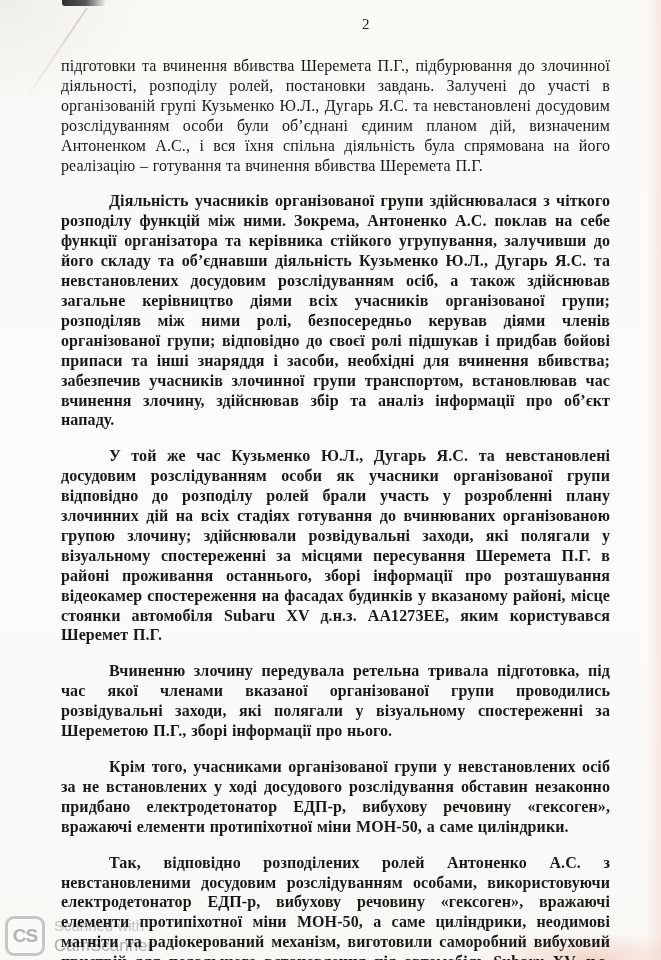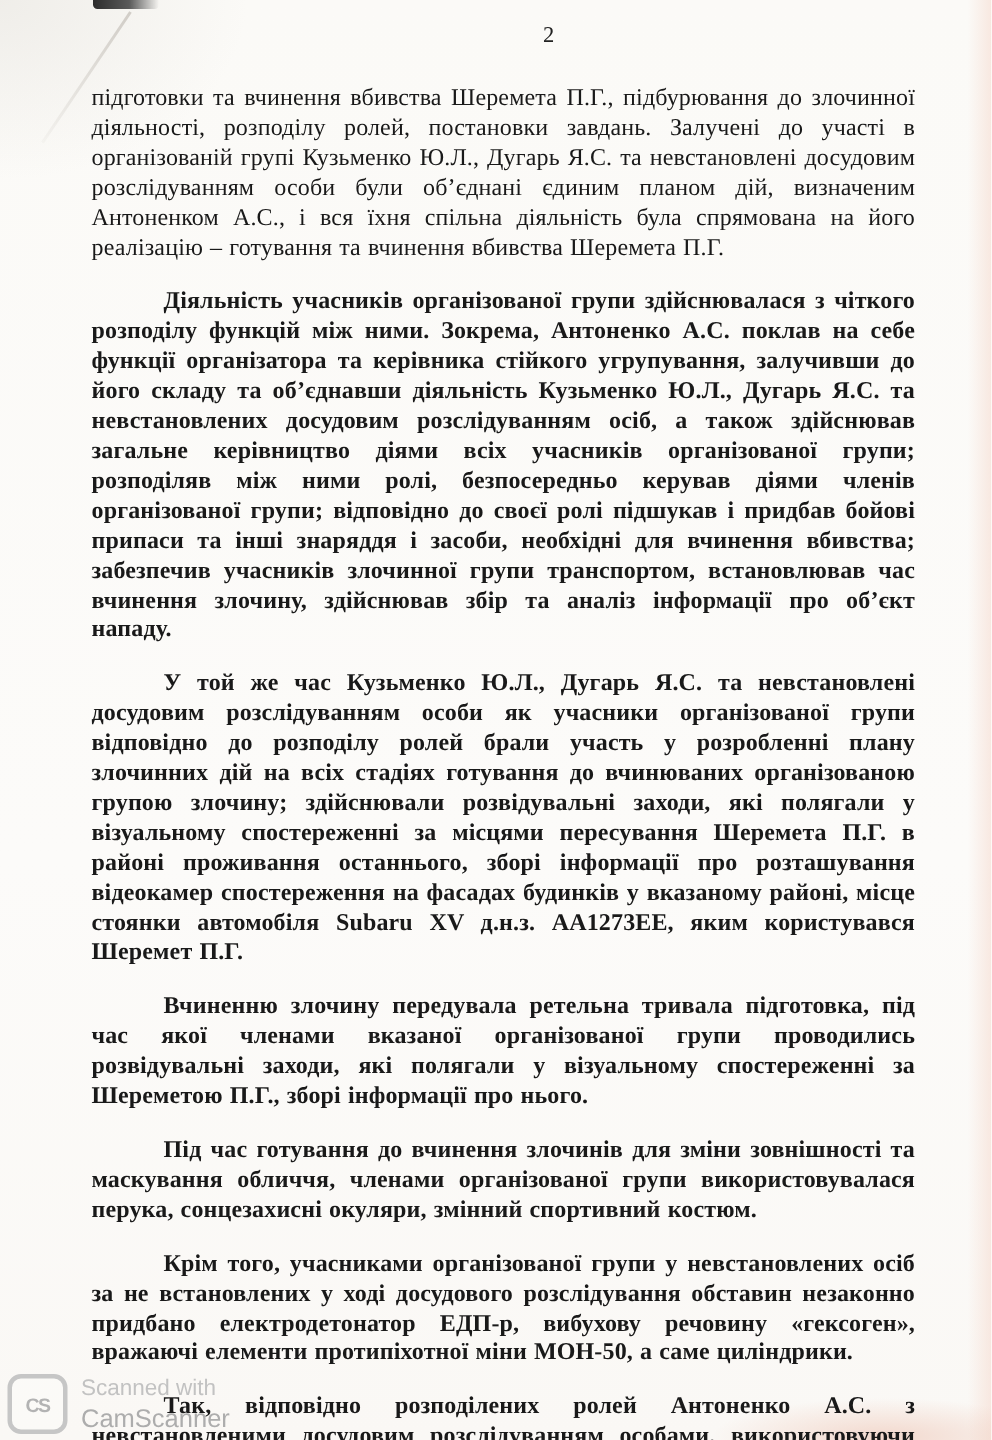--- a/index.html
+++ b/index.html
@@ -66,21 +66,21 @@
     font-family: "Liberation Sans", sans-serif;
   }
   .cs-badge {
     width: 34px; height: 34px;
     border: 3.5px solid #c6c6c6;
     border-radius: 9px;
     display: flex;
     align-items: center;
     justify-content: center;
     font-weight: bold;
-    font-size: 13px;
+    font-size: 19px;
     letter-spacing: -1px;
     color: #b3b3b3;
     background: rgba(255,255,255,0.25);
   }
   .wm-text { margin-left: 9px; }
   .wm-line1 {
     font-size: 15px;
     color: #c2c2c2;
     line-height: 19px;
   }
@@ -99,21 +99,20 @@
   <div class="crease"></div>
 
   <div class="page-number">2</div>
 
   <div class="doc-body">
 
   <p class="para">підготовки та вчинення вбивства Шеремета П.Г., підбурювання до злочинної діяльності, розподілу ролей, постановки завдань. Залучені до участі в організованій групі Кузьменко Ю.Л., Дугарь Я.С. та невстановлені досудовим розслідуванням особи були об’єднані єдиним планом дій, визначеним Антоненком А.С., і вся їхня спільна діяльність була спрямована на його реалізацію – готування та вчинення вбивства Шеремета П.Г.</p>
       <p class="para indent">Діяльність учасників організованої групи здійснювалася з чіткого розподілу функцій між ними. Зокрема, Антоненко А.С. поклав на себе функції організатора та керівника стійкого угрупування, залучивши до його складу та об’єднавши діяльність Кузьменко Ю.Л., Дугарь Я.С. та невстановлених досудовим розслідуванням осіб, а також здійснював загальне керівництво діями всіх учасників організованої групи; розподіляв між ними ролі, безпосередньо керував діями членів організованої групи; відповідно до своєї ролі підшукав і придбав бойові припаси та інші знаряддя і засоби, необхідні для вчинення вбивства; забезпечив учасників злочинної групи транспортом, встановлював час вчинення злочину, здійснював збір та аналіз інформації про об’єкт нападу.</p>
       <p class="para indent">У той же час Кузьменко Ю.Л., Дугарь Я.С. та невстановлені досудовим розслідуванням особи як учасники організованої групи відповідно до розподілу ролей брали участь у розробленні плану злочинних дій на всіх стадіях готування до вчинюваних організованою групою злочину; здійснювали розвідувальні заходи, які полягали у візуальному спостереженні за місцями пересування Шеремета П.Г. в районі проживання останнього, зборі інформації про розташування відеокамер спостереження на фасадах будинків у вказаному районі, місце стоянки автомобіля Subaru XV д.н.з. AA1273EE, яким користувався Шеремет П.Г.</p>
       <p class="para indent">Вчиненню злочину передувала ретельна тривала підготовка, під час якої членами вказаної організованої групи проводились розвідувальні заходи, які полягали у візуальному спостереженні за Шереметою П.Г., зборі інформації про нього.</p>
-      <p class="para indent">Під час готування до вчинення злочинів для зміни зовнішності та маскування обличчя, членами організованої групи використовувалася перука, сонцезахисні окуляри, змінний спортивний костюм.</p>
       <p class="para indent">Крім того, учасниками організованої групи у невстановлених осіб за не встановлених у ході досудового розслідування обставин незаконно придбано електродетонатор ЕДП-р, вибухову речовину «гексоген», вражаючі елементи протипіхотної міни МОН-50, а саме циліндрики.</p>
       <p class="para indent">Так, відповідно розподілених ролей Антоненко А.С. з невстановленими досудовим розслідуванням особами, використовуючи електродетонатор ЕДП-р, вибухову речовину «гексоген», вражаючі елементи протипіхотної міни МОН-50, а саме циліндрики, неодимові магніти та радіокерований механізм, виготовили саморобний вибуховий пристрій для подальшого встановлення під автомобіль Subaru XV, н.з. AA1273EE, та проведення вибуху, коли Шеремета П.Г. буде знаходитись у ньому.</p>
     </div>
 
   <div class="watermark">
     <div class="cs-badge">CS</div>
     <div class="wm-text">
       <div class="wm-line1">Scanned with</div>
       <div class="wm-line2">CamScanner</div>
     </div>

